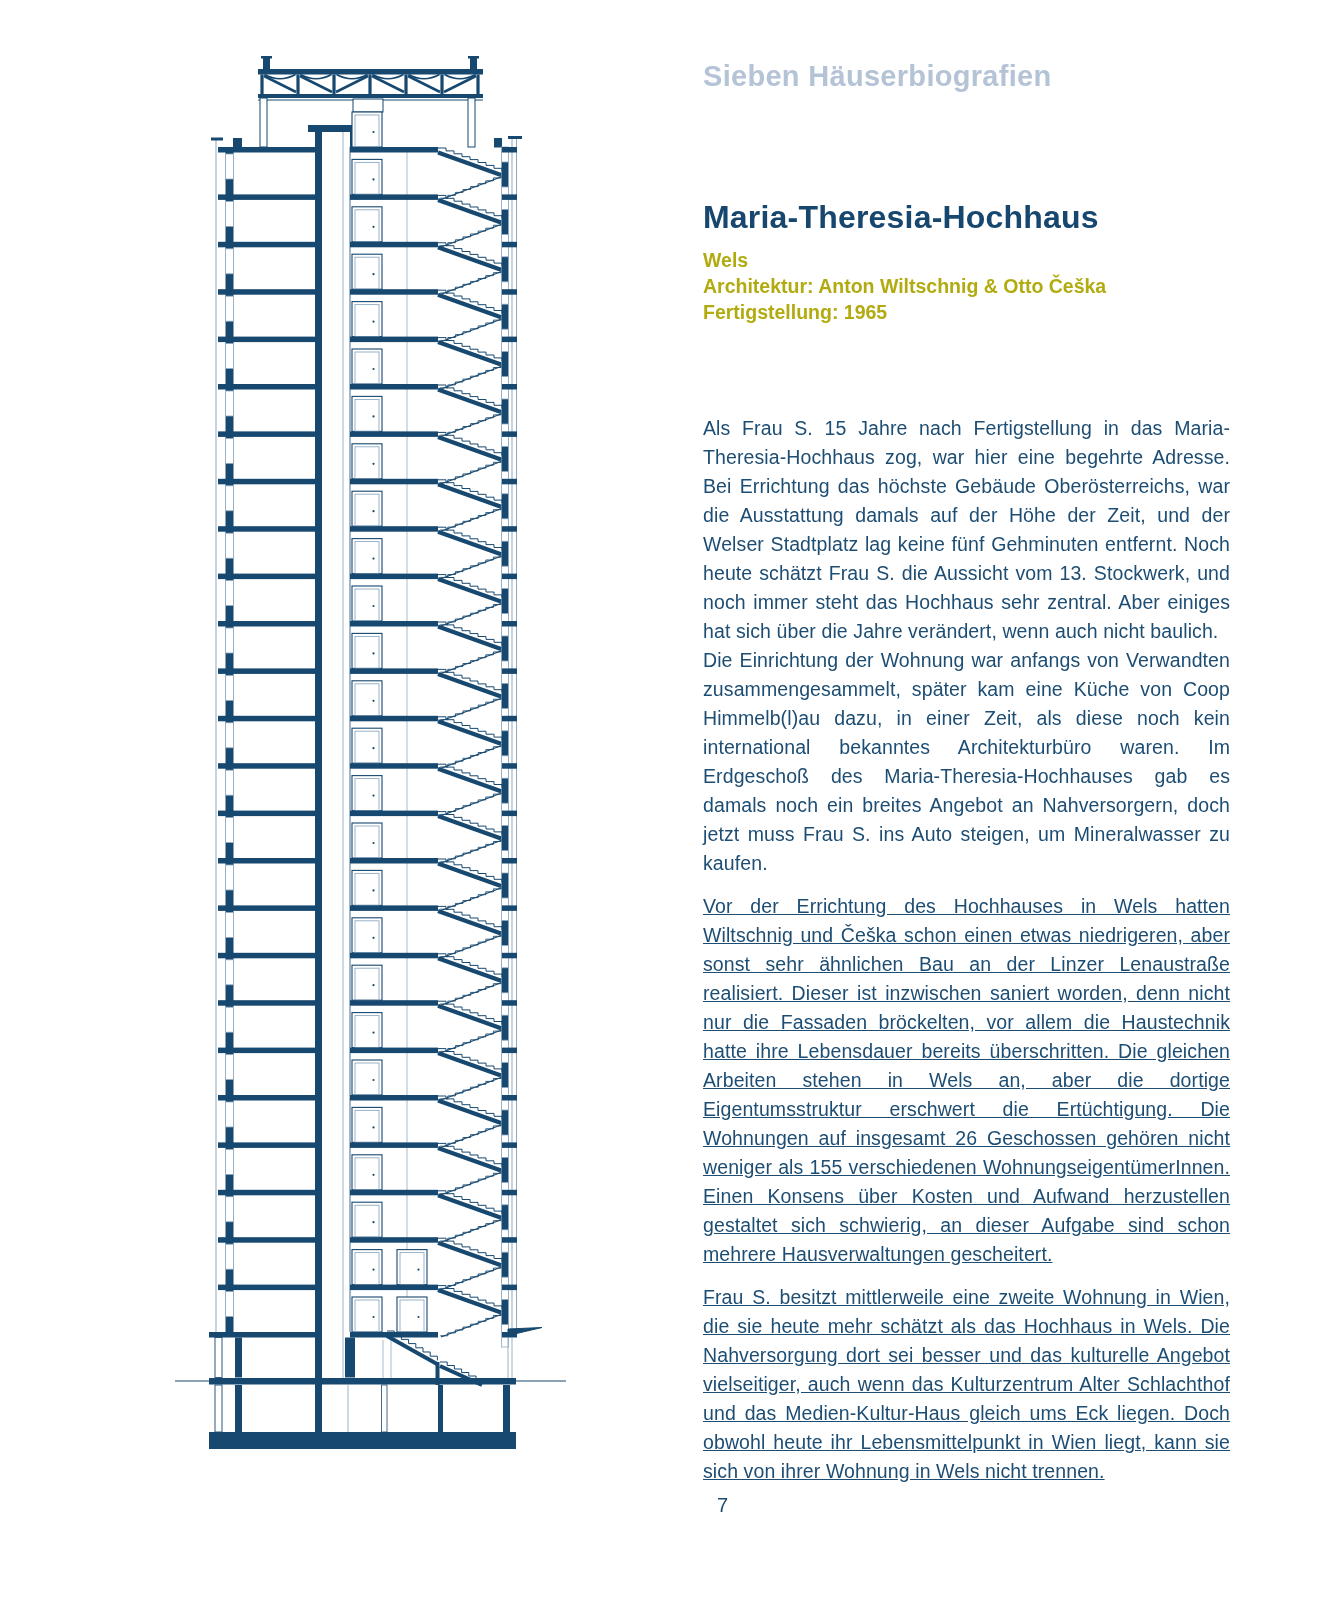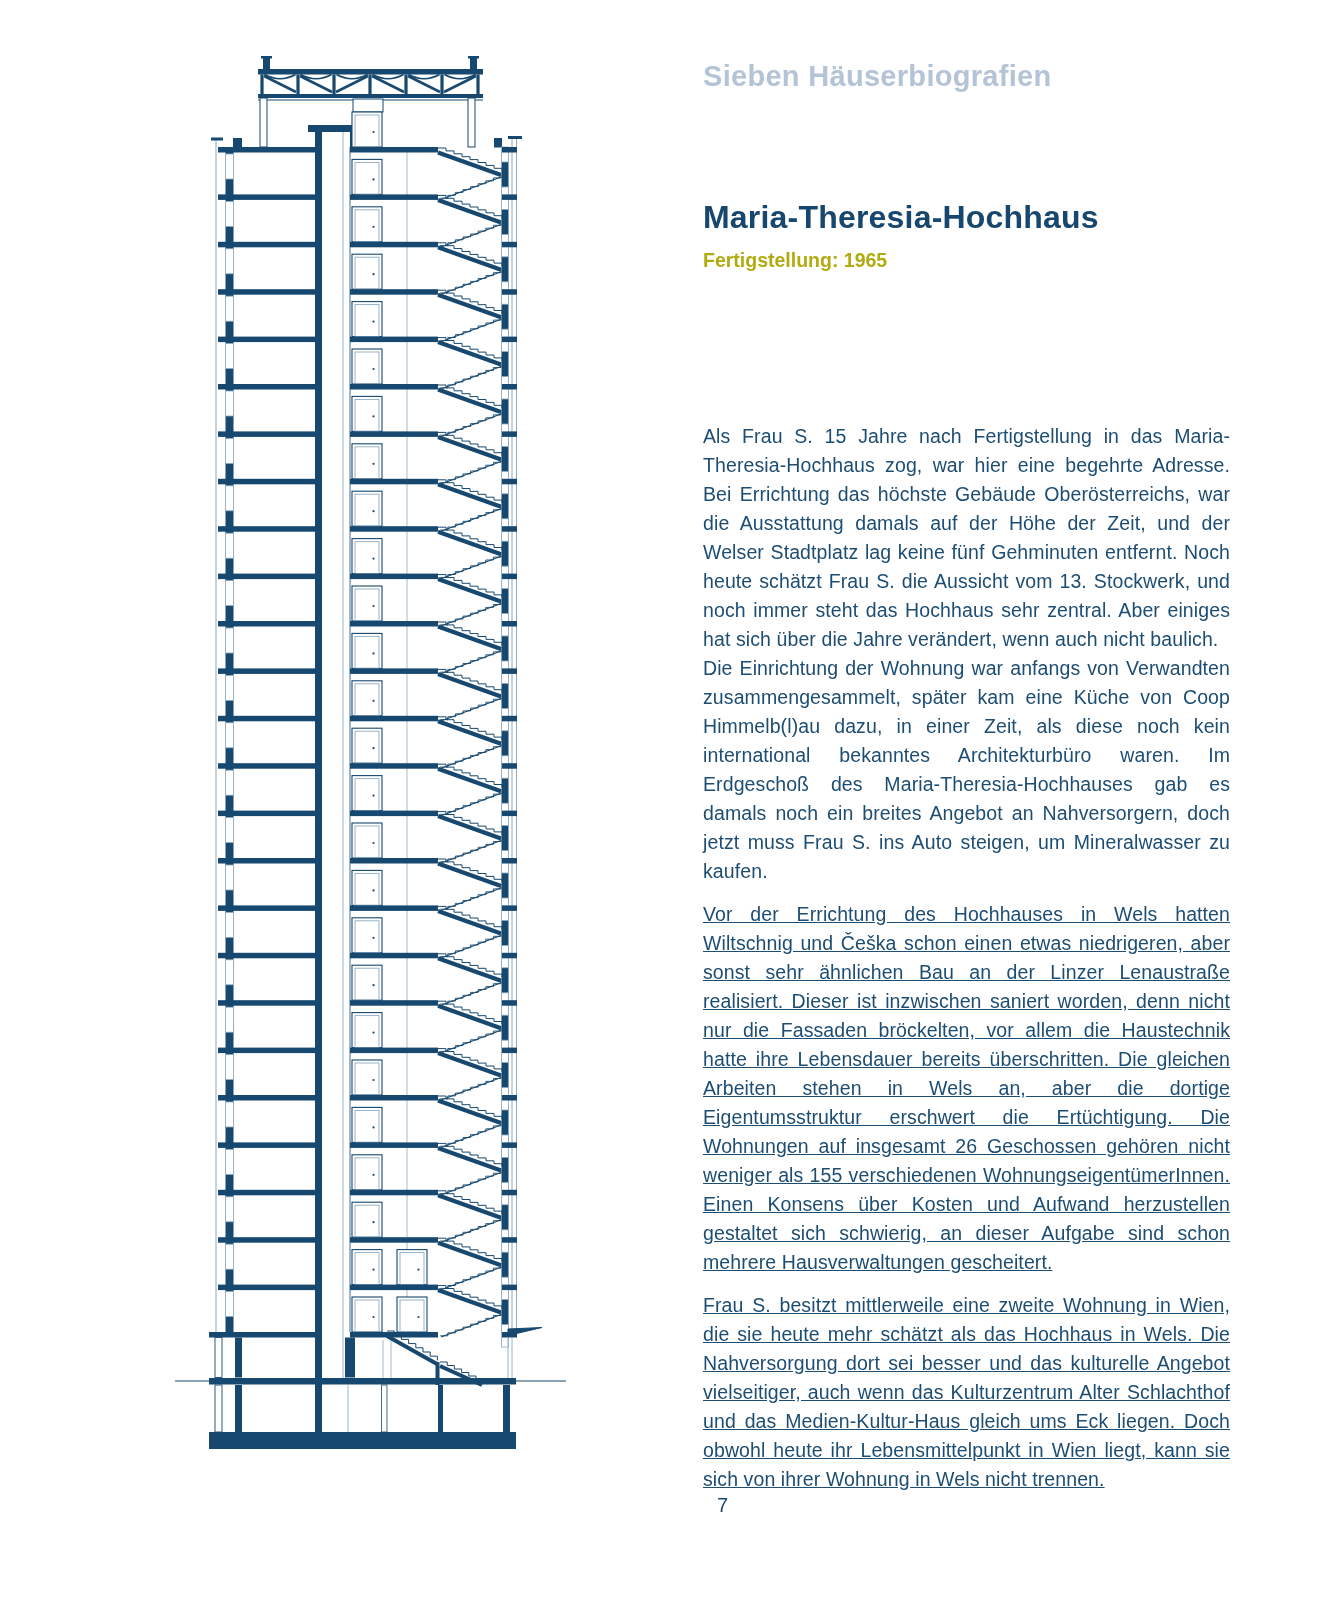--- a/index.html
+++ b/index.html
@@ -21,21 +21,21 @@
     font-size:32px;font-weight:bold;color:var(--title,#17476e);letter-spacing:.2px;
     white-space:nowrap;
   }
   .meta{
     position:absolute;left:0;top:247px;width:527px;
     font-size:19.5px;font-weight:bold;line-height:26px;color:var(--meta,#b2ab10);
   }
   .body{
     position:absolute;left:0;top:414px;width:527px;
     font-size:19.5px;line-height:29px;color:var(--body,#1d4d73);
-    text-align:justify;letter-spacing:.1px;margin-top:8px;
+    text-align:justify;letter-spacing:.1px;
   }
   .body p{margin:0;}
   .body p.gap{margin-top:14px;text-decoration:underline;}
   .pagenum{
     position:absolute;left:717px;top:1494px;
     font-size:20px;color:var(--body,#1d4d73);
   }
 </style>
 </head>
 <body>
@@ -423,20 +423,22 @@
         <rect x="288" y="1345" width="5" height="47" fill="#17486f"></rect>
         <rect x="353" y="1345" width="7" height="47" fill="#17486f"></rect>
         <rect x="59" y="1392" width="307" height="17" fill="#17486f"></rect>
       </svg>
   </figure>
 
   <div class="content">
     <div class="kicker">Sieben Häuserbiografien</div>
     <h1 class="title">Maria-Theresia-Hochhaus</h1>
     <div class="meta">
+      <div>Wels</div>
+      <div>Architektur: Anton Wiltschnig &amp; Otto Češka</div>
       <div>Fertigstellung: 1965</div>
     </div>
     <div class="body">
       <p>Als Frau S. 15 Jahre nach Fertigstellung in das Maria-Theresia-Hochhaus zog, war hier eine begehrte Adresse. Bei Errichtung das höchste Gebäude Oberösterreichs, war die Ausstattung damals auf der Höhe der Zeit, und der Welser Stadtplatz lag keine fünf Gehminuten entfernt. Noch heute schätzt Frau S. die Aussicht vom 13. Stockwerk, und noch immer steht das Hochhaus sehr zentral. Aber einiges hat sich über die Jahre verändert, wenn auch nicht baulich.</p>
       <p>Die Einrichtung der Wohnung war anfangs von Verwandten zusammengesammelt, später kam eine Küche von Coop Himmelb(l)au dazu, in einer Zeit, als diese noch kein international bekanntes Architekturbüro waren. Im Erdgeschoß des Maria-Theresia-Hochhauses gab es damals noch ein breites Angebot an Nahversorgern, doch jetzt muss Frau S. ins Auto steigen, um Mineralwasser zu kaufen.</p>
       <p class="gap">Vor der Errichtung des Hochhauses in Wels hatten Wiltschnig und Češka schon einen etwas niedrigeren, aber sonst sehr ähnlichen Bau an der Linzer Lenaustraße realisiert. Dieser ist inzwischen saniert worden, denn nicht nur die Fassaden bröckelten, vor allem die Haustechnik hatte ihre Lebensdauer bereits überschritten. Die gleichen Arbeiten stehen in Wels an, aber die dortige Eigentumsstruktur erschwert die Ertüchtigung. Die Wohnungen auf insgesamt 26 Geschossen gehören nicht weniger als 155 verschiedenen WohnungseigentümerInnen. Einen Konsens über Kosten und Aufwand herzustellen gestaltet sich schwierig, an dieser Aufgabe sind schon mehrere Hausverwaltungen gescheitert.</p>
       <p class="gap">Frau S. besitzt mittlerweile eine zweite Wohnung in Wien, die sie heute mehr schätzt als das Hochhaus in Wels. Die Nahversorgung dort sei besser und das kulturelle Angebot vielseitiger, auch wenn das Kulturzentrum Alter Schlachthof und das Medien-Kultur-Haus gleich ums Eck liegen. Doch obwohl heute ihr Lebensmittelpunkt in Wien liegt, kann sie sich von ihrer Wohnung in Wels nicht trennen.</p>
     </div>
   </div>
 

